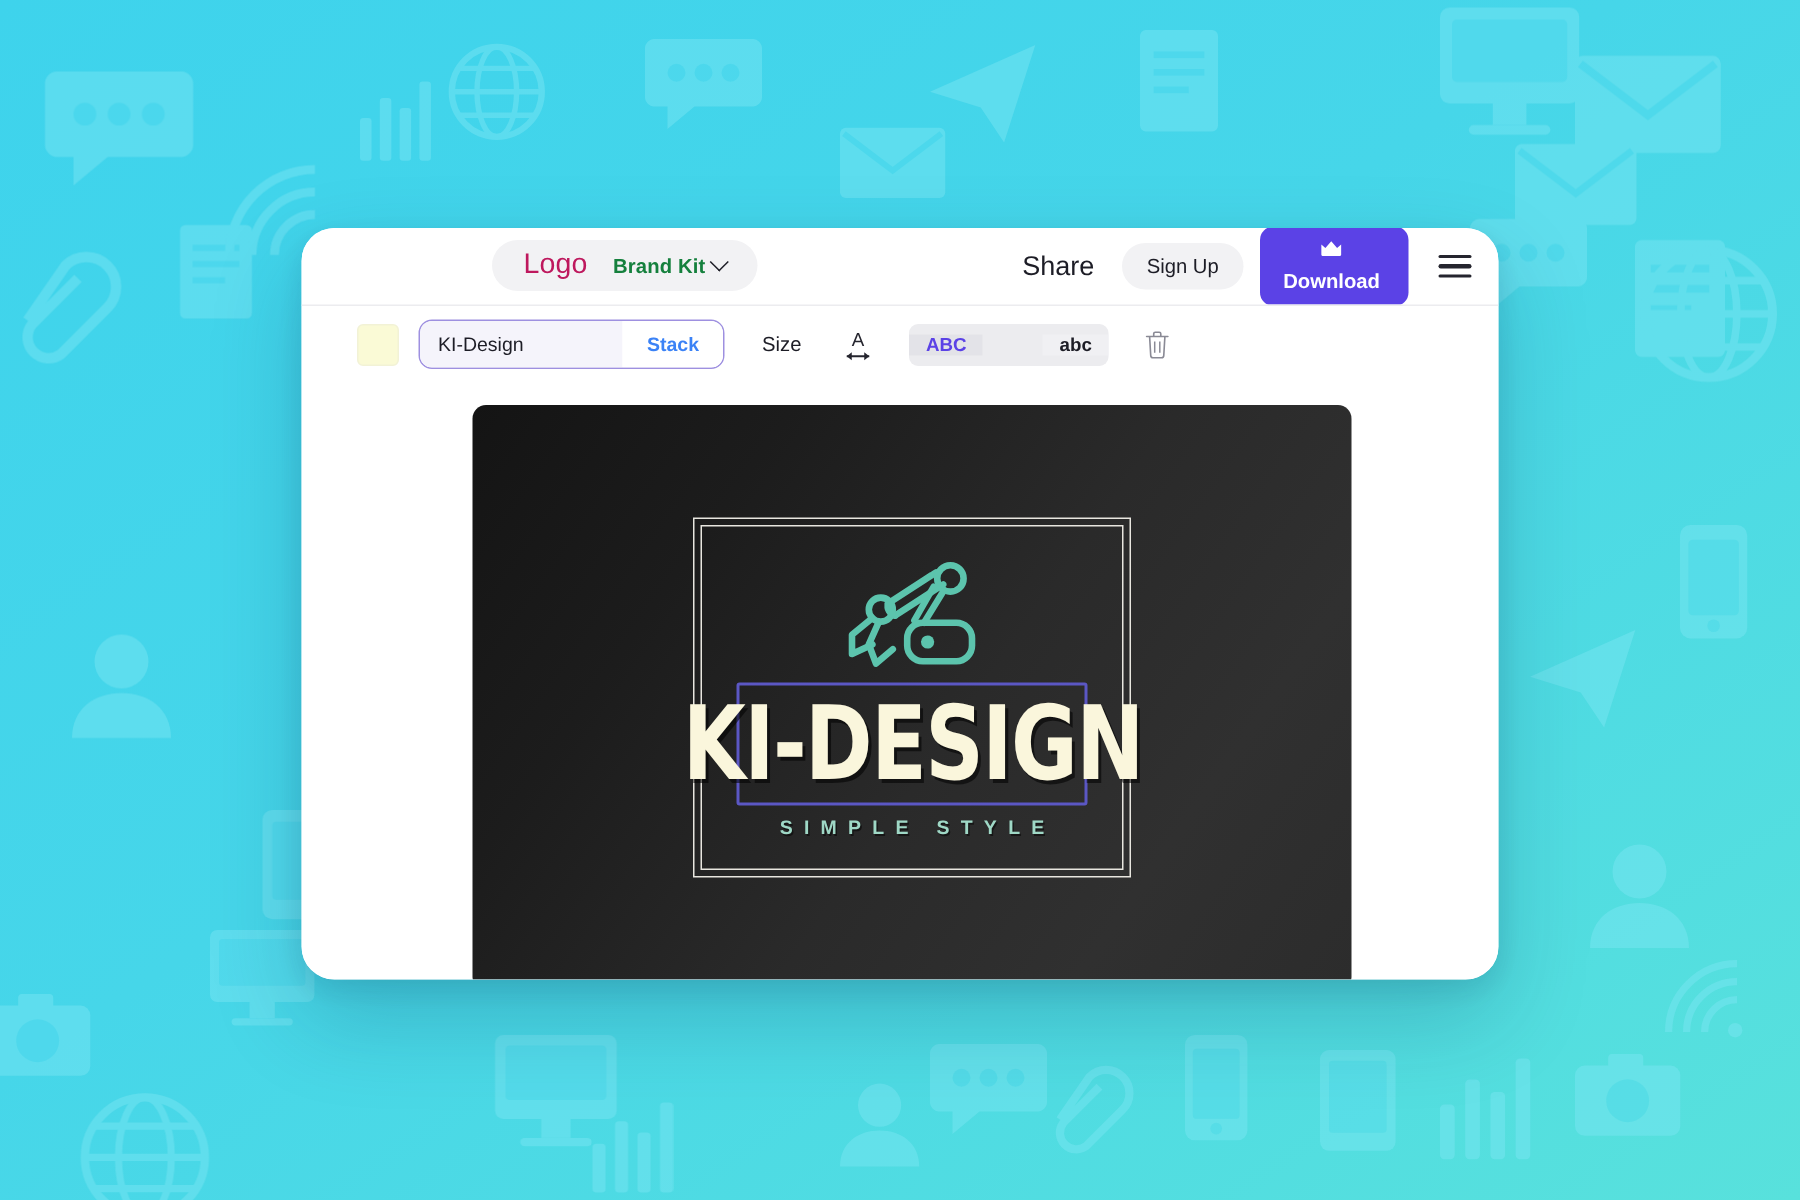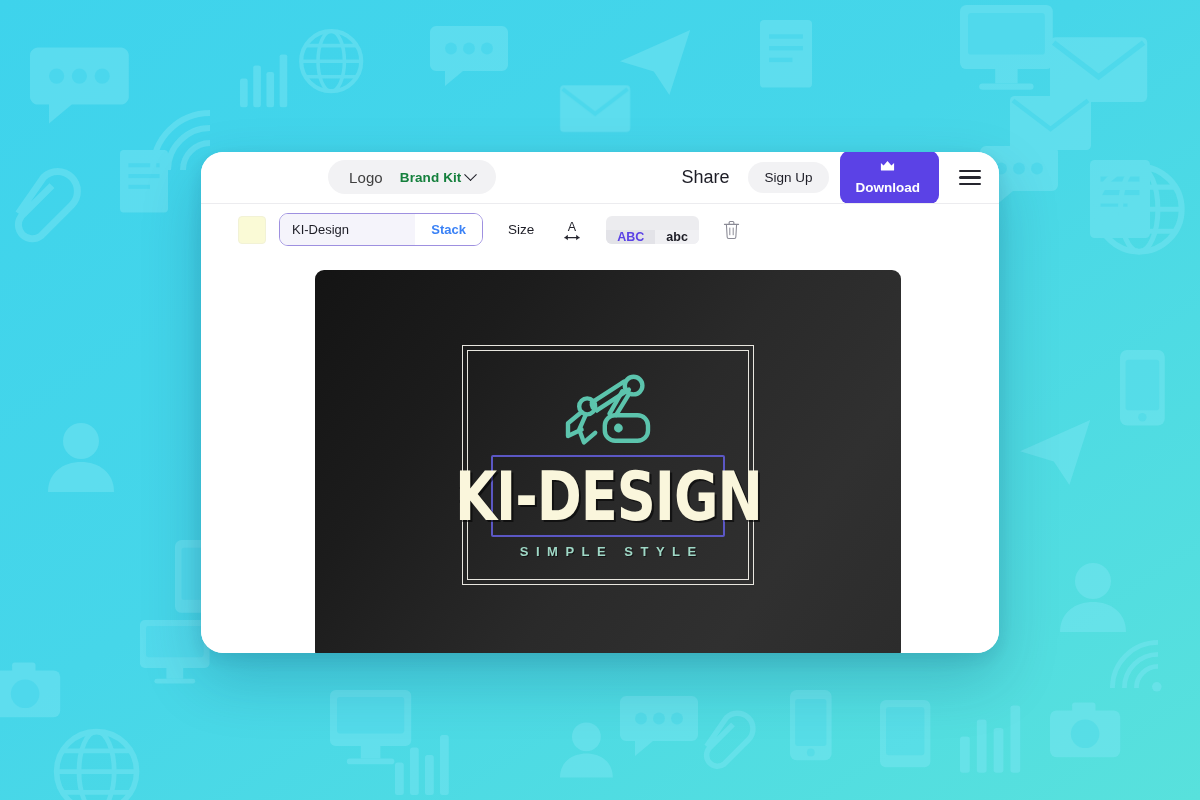--- a/index.html
+++ b/index.html
@@ -55,22 +55,22 @@
     top: 8px;
     height: 34px;
     display: flex;
     align-items: center;
     gap: 17px;
     padding: 0 21px;
     border-radius: 17px;
     background: #f2f2f4;
   }
   .mode-pill .tab-logo {
-    font-size: 15px;
-    color: #404040;
+    font-size: 19px;
+    color: #be185d;
     font-weight: 500;
     letter-spacing: 0.1px;
   }
   .mode-pill .tab-brand {
     font-size: 13.5px;
     color: #15803d;
     font-weight: 600;
     letter-spacing: 0.1px;
     display: flex;
     align-items: center;
@@ -190,24 +190,25 @@
     margin-left: 25px;
     font-size: 13.5px;
     color: #1d1d26;
     font-weight: 500;
   }
   .spacing-ic { margin-left: 28px; width: 20px; height: 24px; display:block; }
   .case-toggle {
     margin-left: 24px;
     height: 28px;
     display: flex;
-    align-items: flex-end;
+    align-items: center;
     background: #ececef;
     border-radius: 6px;
     overflow: hidden;
+    gap: 40px;
   }
   .case-toggle .seg {
     display: flex; align-items: center;
     padding: 0 11px;
     font-size: 12.5px;
     font-weight: 700;
   }
   .case-toggle .seg.on  { color: #5b42e6; background: #e3e3e8; }
   .case-toggle .seg.off { color: #1d1d26; background: #f0f0f3; }
   .trash-ic { margin-left: 24px; width: 17px; height: 20px; display:block; }

